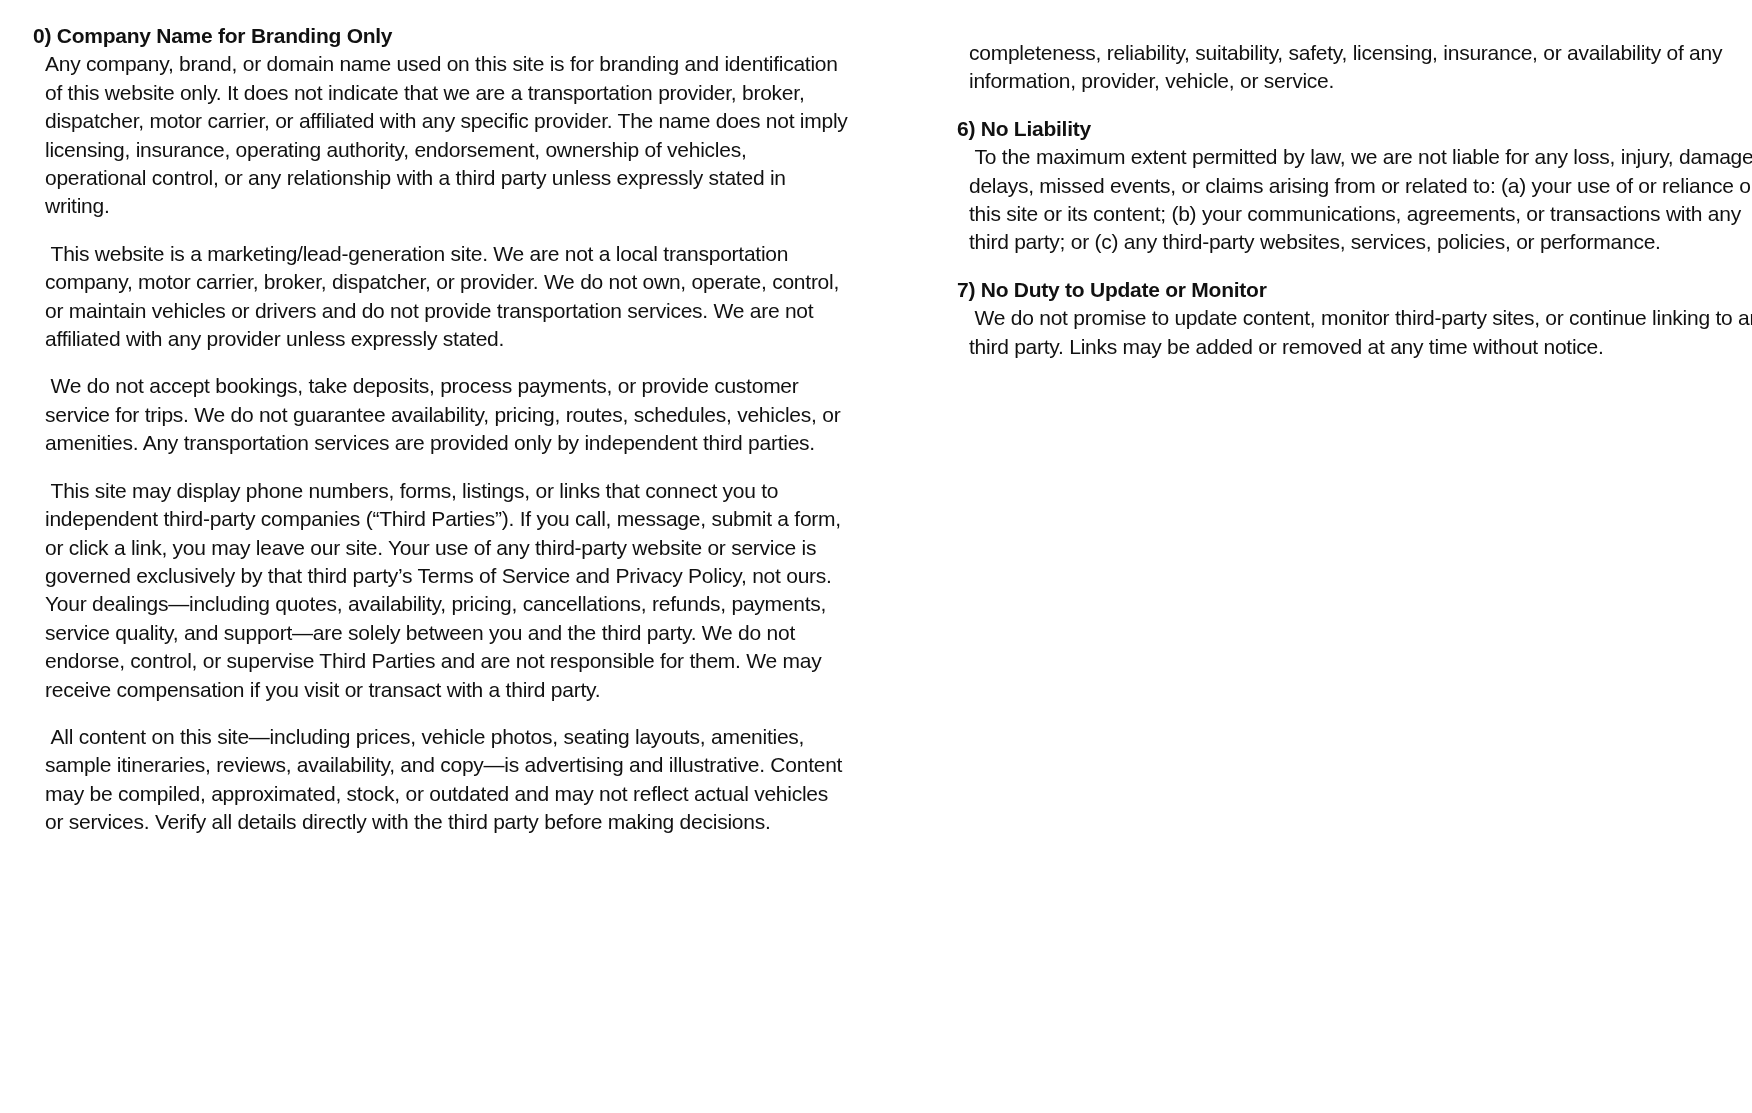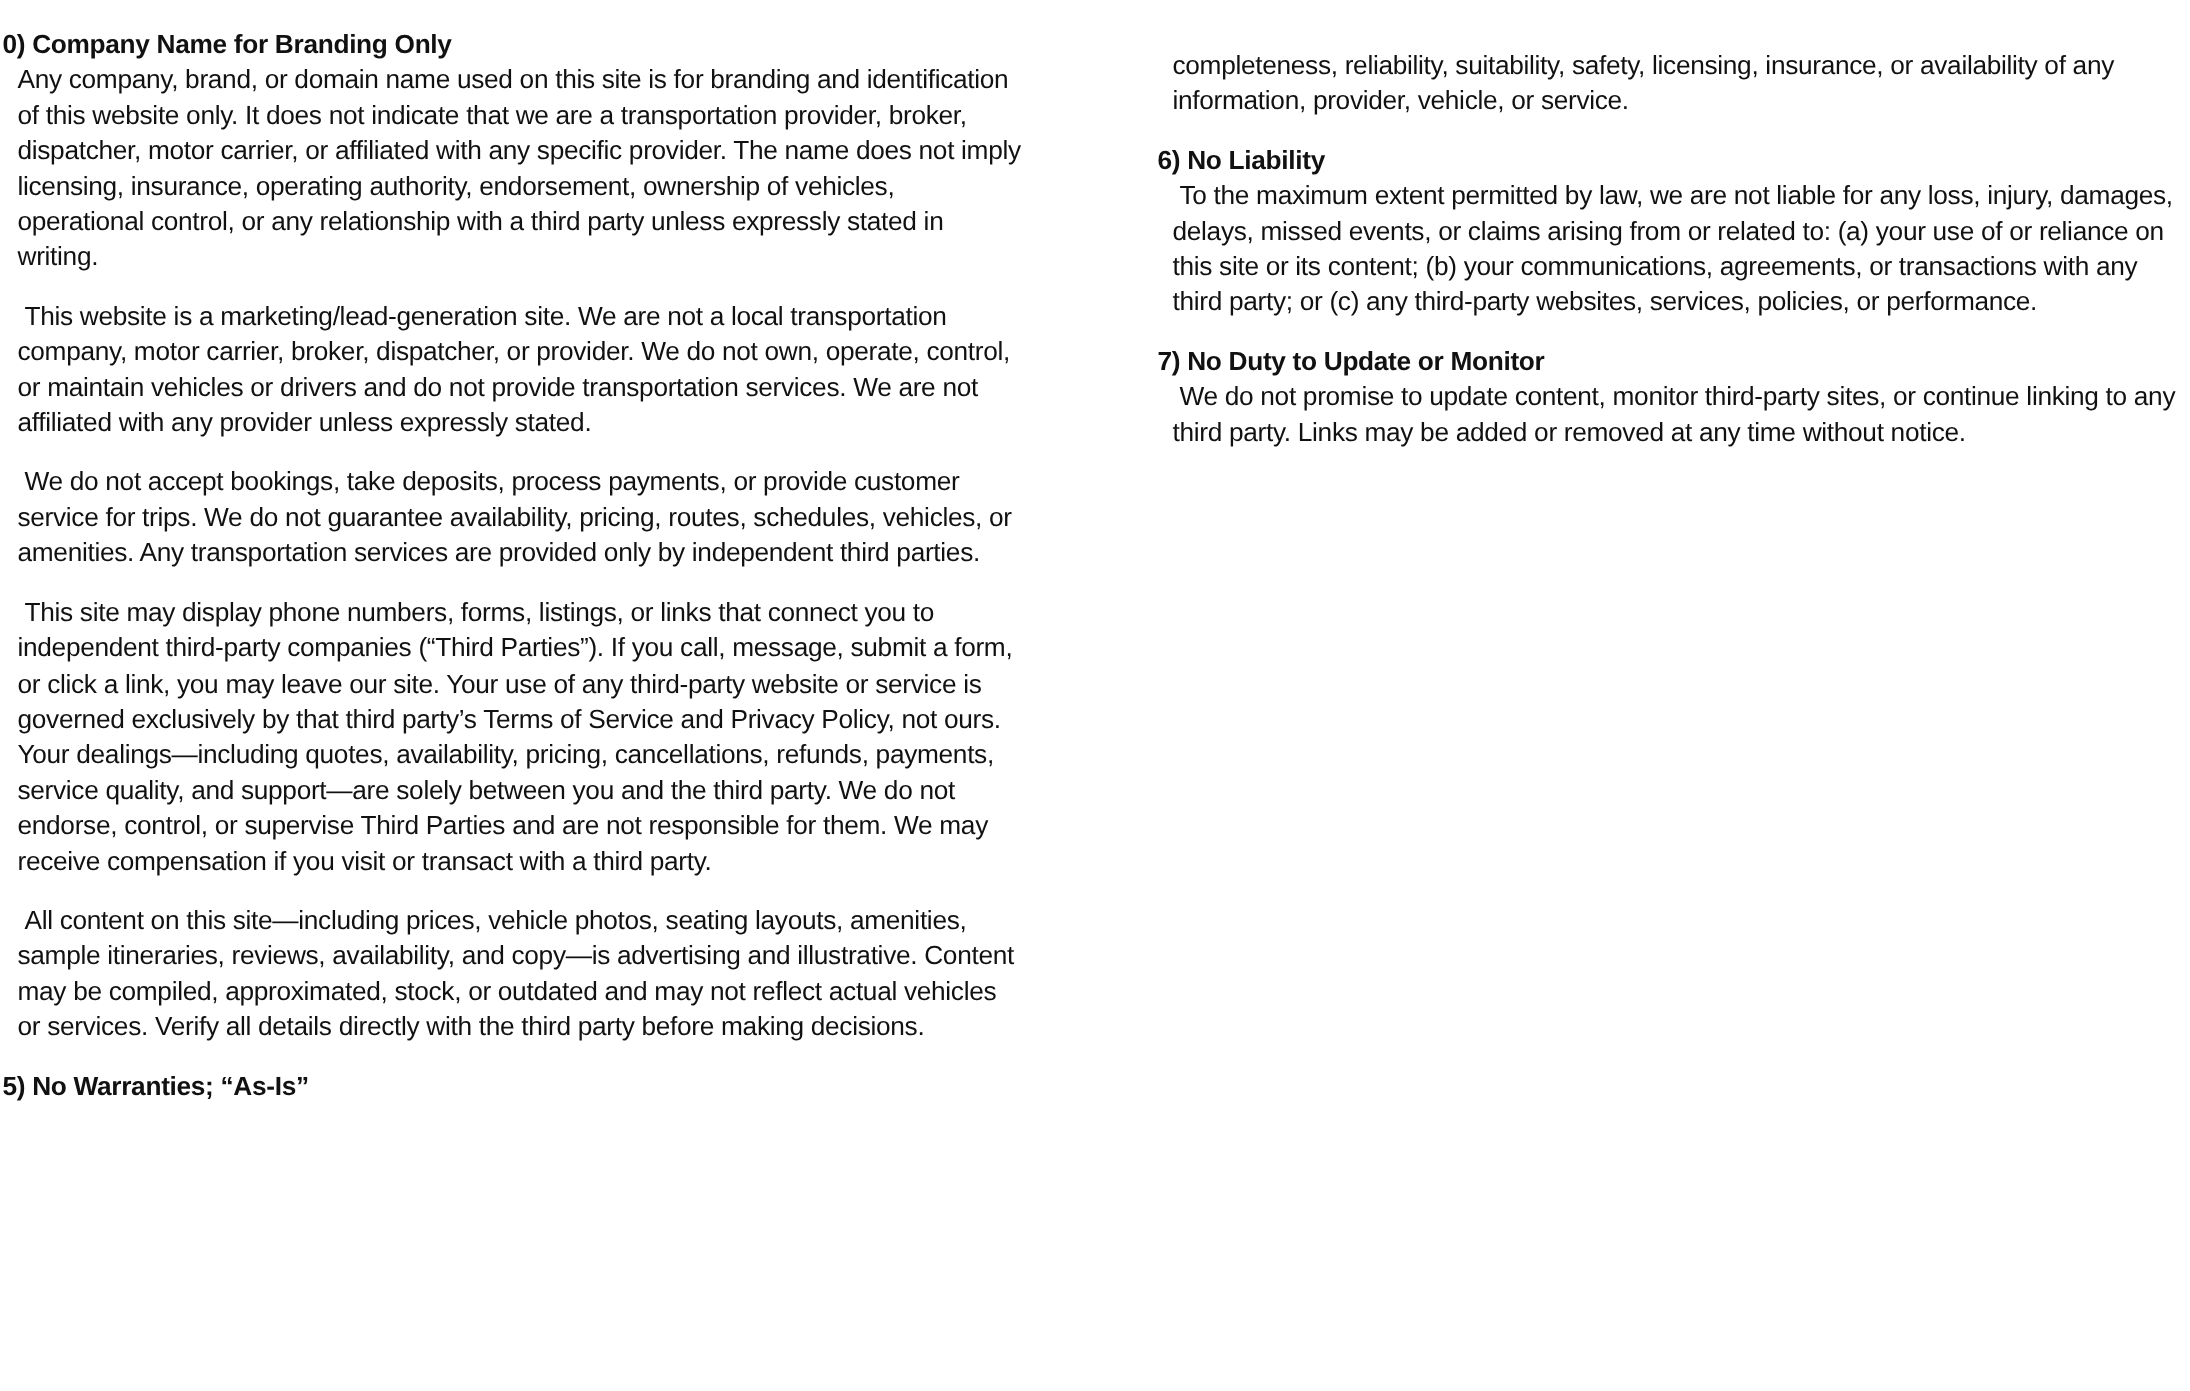--- a/index.html
+++ b/index.html
@@ -8,21 +8,21 @@
     width: 1752px;
     height: 1113px;
     overflow: hidden;
     background: #ffffff;
     font-family: "Liberation Sans", "DejaVu Sans", sans-serif;
     color: #111111;
   }
   .page {
     width: 1752px;
     height: 1113px;
-    padding: 22px 0 0 2px;
+    padding: 22px 0 0 33px;
   }
   .columns {
     display: flex;
     gap: 109px;
     align-items: flex-start;
   }
   .column {
     flex: 0 0 815px;
     width: 815px;
   }
@@ -56,21 +56,20 @@
         <section class="block">
           <p class="para"><span> We </span><b>do not</b><span> accept bookings, take deposits, process payments, or provide customer service for trips. We </span><b>do not</b><span> guarantee availability, pricing, routes, schedules, vehicles, or amenities. Any transportation services are provided </span><b>only</b><span> by independent third parties.</span></p>
         </section>
         <section class="block">
           <p class="para"><span> This site may display phone numbers, forms, listings, or links that connect you to </span><b>independent third-party</b><span> companies (“Third Parties”). If you call, message, submit a form, or click a link, you may leave our site. Your use of any third-party website or service is governed </span><b>exclusively</b><span> by that third party’s </span><b>Terms of Service</b><span> and </span><b>Privacy Policy</b><span>, </span><b>not ours</b><span>. Your dealings—including quotes, availability, pricing, cancellations, refunds, payments, service quality, and support—are </span><b>solely between you and the third party</b><span>. We do </span><b>not</b><span> endorse, control, or supervise Third Parties and are </span><b>not responsible</b><span> for them. We may receive compensation if you visit or transact with a third party.</span></p>
         </section>
         <section class="block">
           <p class="para"><span> All content on this site—including prices, vehicle photos, seating layouts, amenities, sample itineraries, reviews, availability, and copy—is </span><b>advertising and illustrative</b><span>. Content may be compiled, approximated, stock, or outdated and may </span><b>not</b><span> reflect actual vehicles or services. Verify all details </span><b>directly with the third party</b><span> before making decisions.</span></p>
         </section>
         <section class="block">
-          <h2 class="heading">5) No Warranties; “As-Is”</h2>
         </section>
       </div>
     <div class="column column-right">
         <section class="block">
           <p class="para"><span>completeness, reliability, suitability, safety, licensing, insurance, or availability of any information, provider, vehicle, or service.</span></p>
         </section>
         <section class="block">
           <h2 class="heading">6) No Liability</h2>
           <p class="para"><span> To the maximum extent permitted by law, we are </span><b>not liable</b><span> for any loss, injury, damages, delays, missed events, or claims arising from or related to: (a) your use of or reliance on this site or its content; (b) your communications, agreements, or transactions with any third party; or (c) any third-party websites, services, policies, or performance.</span></p>
         </section>

